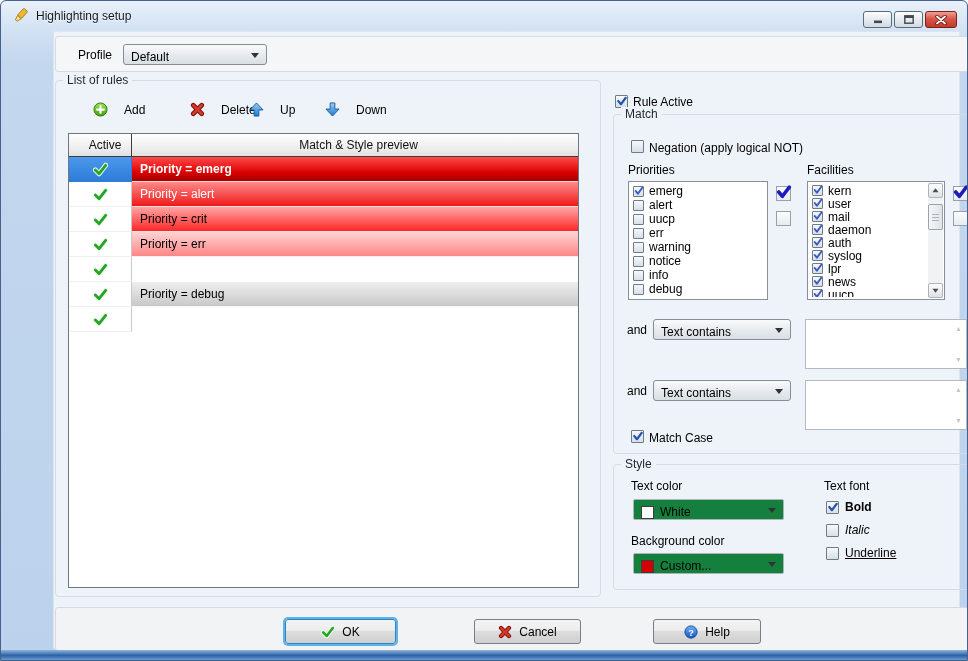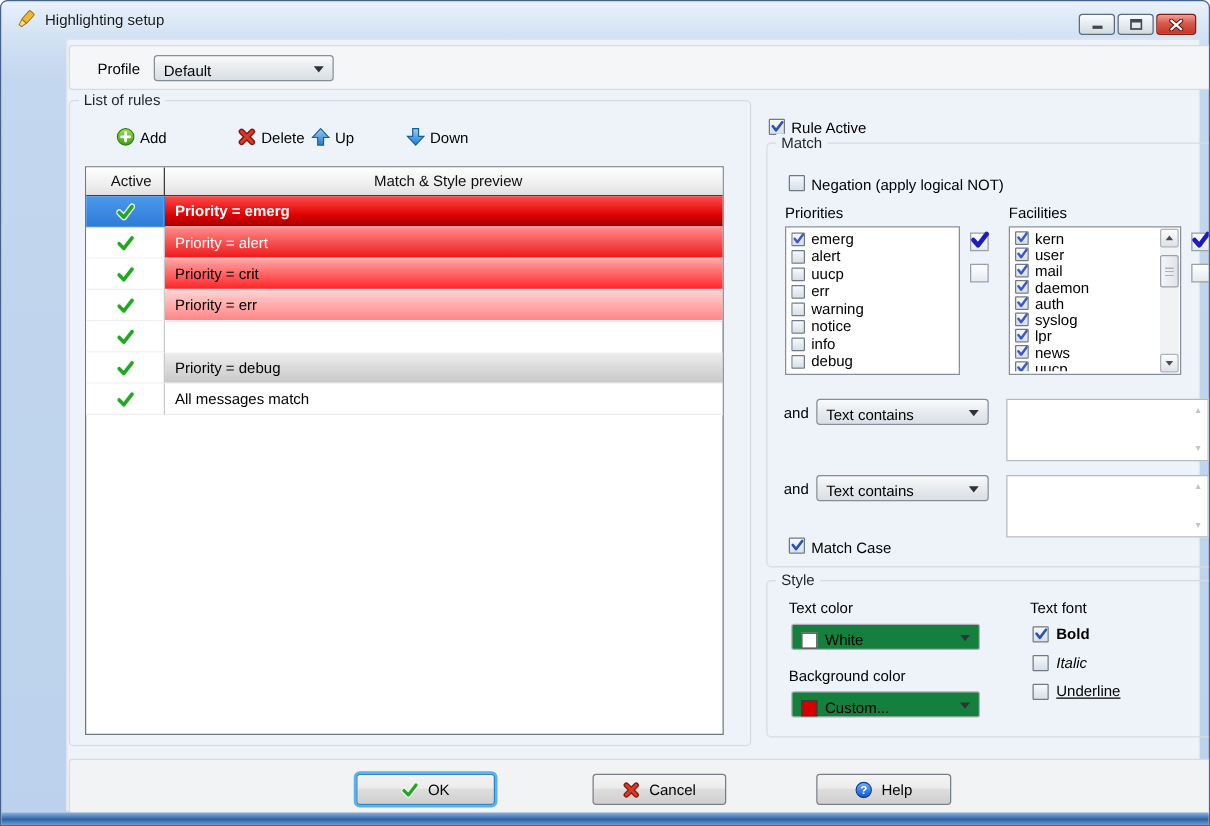--- a/index.html
+++ b/index.html
@@ -12,21 +12,21 @@
   .title-text{font-size:12px;color:#15191e;text-shadow:0 1px 0 rgba(255,255,255,.7);}
   .winbtn{position:absolute;top:10px;height:17px;border:1px solid #5c6b7a;border-radius:3px;background:linear-gradient(#fbfcfd,#e6ebf0 50%,#d2dae2);display:flex;align-items:center;justify-content:center;}
   .winbtn.close{background:linear-gradient(#f0a096,#d8574a 45%,#c03a2b);border-color:#7e2014;}
   .winbtn svg{display:block;}
   .client{position:absolute;left:7px;right:7px;top:30px;bottom:11px;background:#eef3f9;border:1px solid #dce4ee;margin-left:45px;}
   .lbl{position:absolute;font-size:12px;color:#000;white-space:nowrap;}
   .panel{position:absolute;background:#f2f3f5;border:1px solid #d7dade;border-radius:3px;}
   .groupbox{position:absolute;border:1px solid #d6dce4;border-radius:4px;}
   .grp-cap{position:absolute;top:-8px;left:7px;background:#eef3f9;padding:0 4px;font-size:12px;color:#1e252c;white-space:nowrap;}
   
-  .tool{position:absolute;top:20px;height:17px;display:flex;align-items:center;gap:4px;font-size:12px;color:#000;cursor:default;}
+  .tool{position:absolute;top:20px;height:17px;display:flex;align-items:center;gap:16px;font-size:12px;color:#000;cursor:default;}
   .ticon{width:15px;height:15px;}
   .ticon svg{width:15px;height:15px;display:block;}
   
   .table{position:absolute;left:12px;top:52px;width:511px;height:455px;background:#fff;border:1px solid #6f7880;}
   .thead{height:23px;display:flex;background:linear-gradient(#ffffff,#ececec 70%,#e0e0e0);border-bottom:1px solid #3c3c3c;text-align:center;}
   .th{font-size:12px;color:#101010;line-height:22px;}
   .th.active{width:63px;border-right:1px solid #3c3c3c;padding-left:10px;}
   .th.preview{flex:1;padding-left:7px;}
   .trow{height:25px;display:flex;}
   .cell-active{width:63px;display:flex;align-items:center;justify-content:center;border-right:1px solid #c9c9c9;border-bottom:1px solid #efefef;background:#fff;}
@@ -256,21 +256,20 @@
             </div>
             <div class="trow plain">
               <div class="cell-active">
                 <span class="rowcheck">
                   <svg viewBox="0 0 16 16">
                     <path d="M2.5 8.5 L6.5 12.5 L13.5 3.5" fill="none" stroke="#eafcea" stroke-width="5.5" stroke-linecap="round" stroke-linejoin="round" opacity="0.9"></path>
                     <path d="M2.5 8.5 L6.5 12.5 L13.5 3.5" fill="none" stroke="#26a426" stroke-width="3" stroke-linecap="round" stroke-linejoin="round"></path>
                   </svg>
                 </span>
               </div>
-              <div class="cell-preview" style="background:#ffffff;color:#000000;font-weight:normal">All messages match</div>
             </div>
           </div>
       </div>
     </div>
 
     <span class="cb checked" style="position:absolute;left:561px;top:63px">
         <svg viewBox="0 0 13 13">
           <path d="M3 6.5 L5.5 9.5 L10 3.5" fill="none" stroke="#2853b0" stroke-width="2" stroke-linecap="round" stroke-linejoin="round"></path>
         </svg>
       </span>

